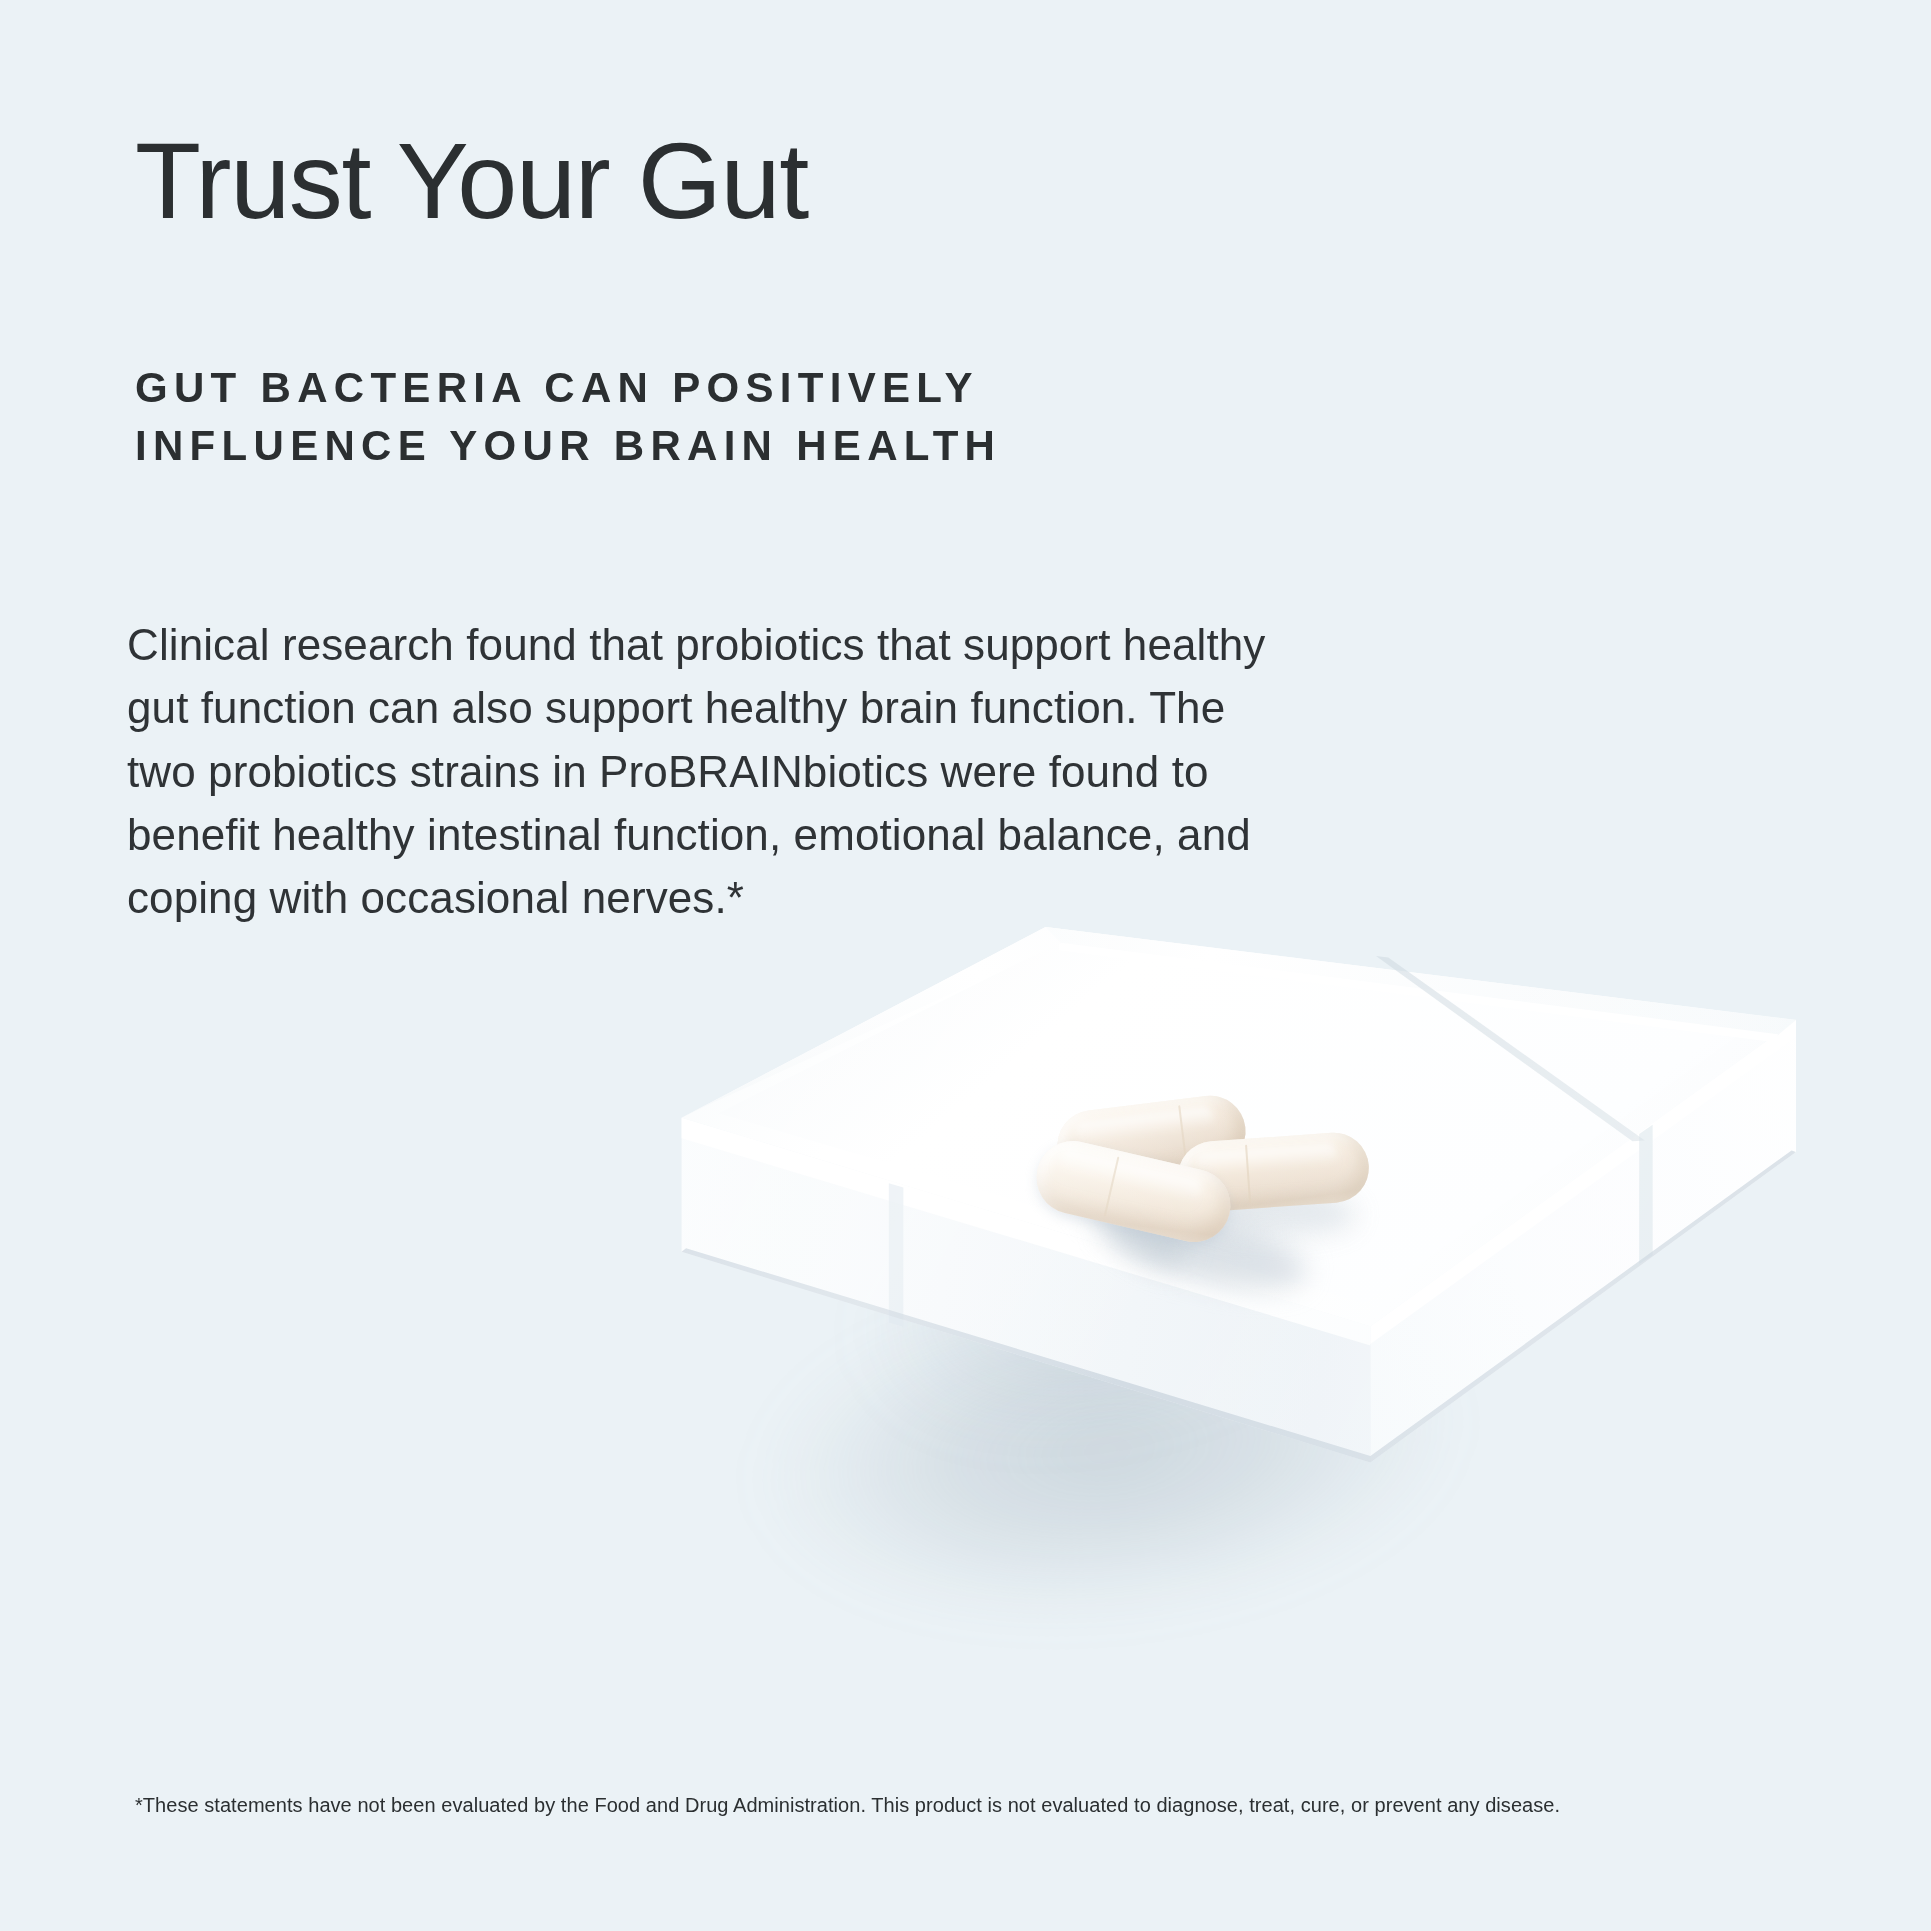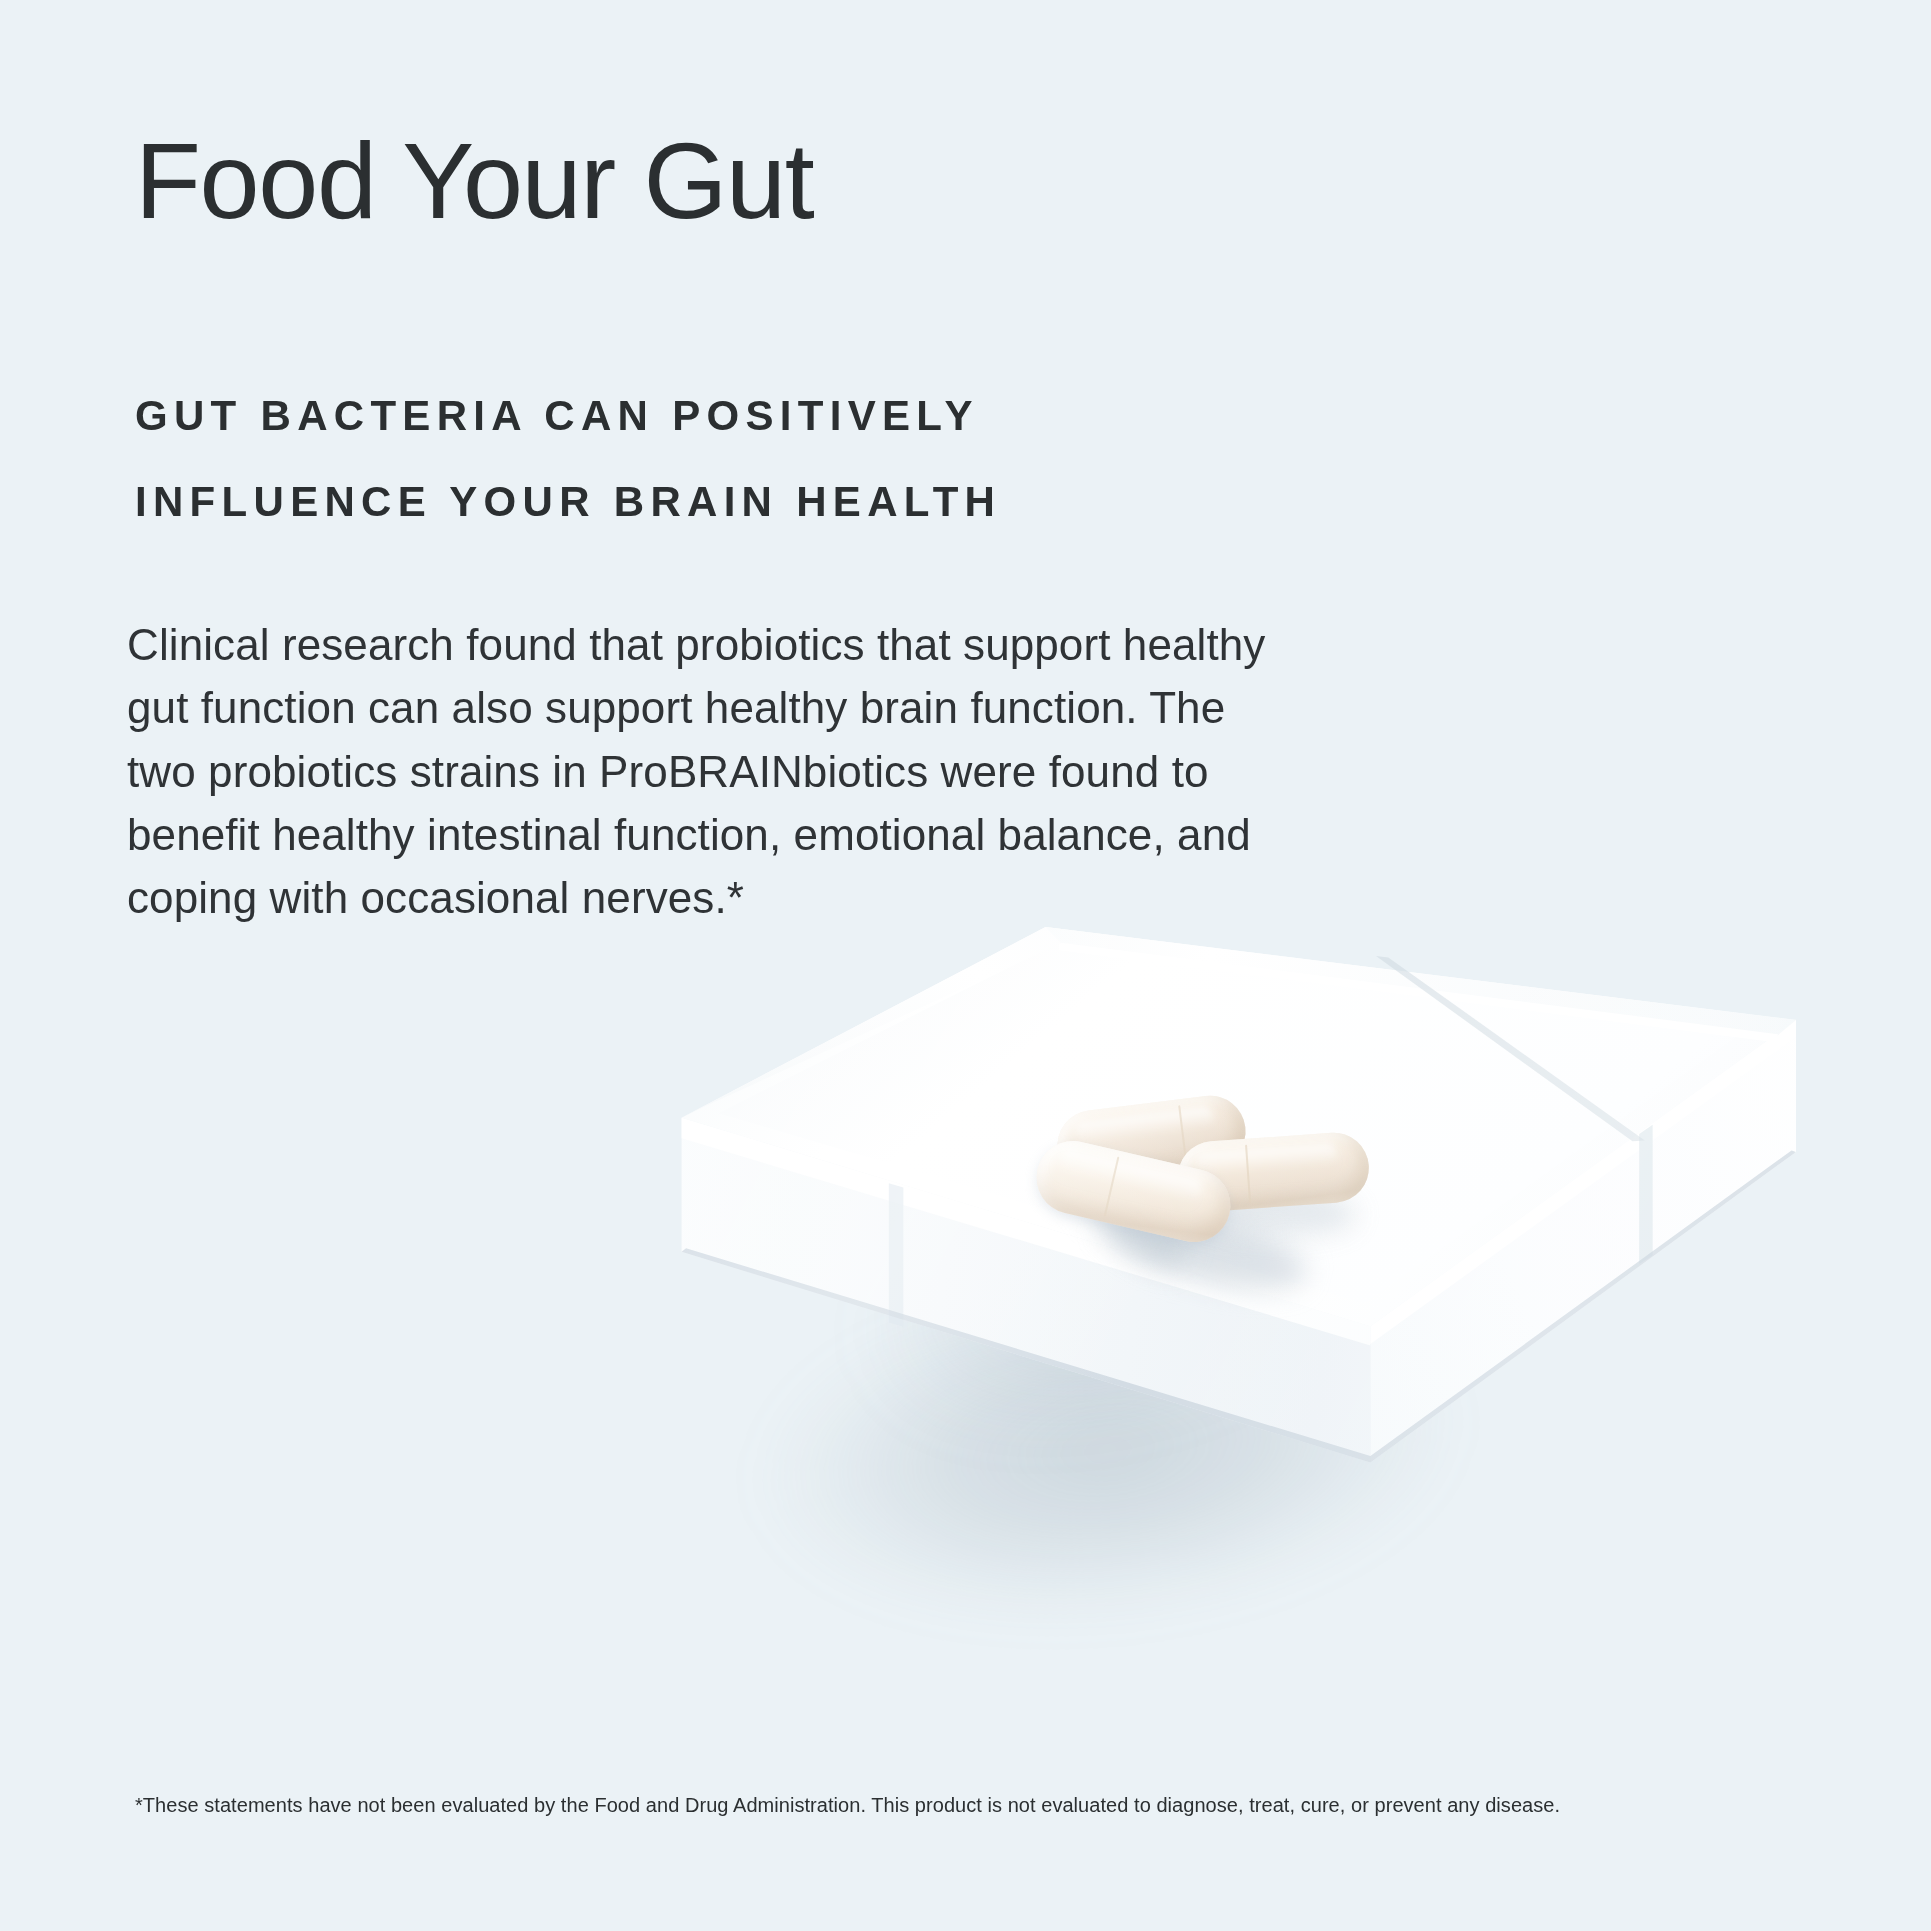--- a/index.html
+++ b/index.html
@@ -34,21 +34,21 @@
     left:135px;
     top:359px;
     font-size:42px;
     font-weight:700;
     letter-spacing:6.3px;
     line-height:1.38;
     color:#2B2F31;
     text-transform:uppercase;
     width:1352px;
   }
-  .subheading .sub-line { display:block;margin-top:28px; }
+  .subheading .sub-line { display:block; }
 
   .body-copy {
     position:absolute;
     left:127px;
     top:613px;
     width:1139px;
     font-size:44px;
     font-weight:300;
     line-height:1.44;
     color:#2F3336;
@@ -371,21 +371,21 @@
         rgba(255,255,255,0.30) 26%,
         rgba(255,255,255,0.0) 46%,
         rgba(255,255,255,0.22) 72%,
         rgba(255,255,255,0.0) 94%);
     pointer-events:none;
   }
 </style>
 </head>
 <body>
 
-<h1 class="headline">Food Your Gut</h1>
+<h1 class="headline">Trust Your Gut</h1>
 
 <h2 class="subheading">
   <span class="sub-line">GUT BACTERIA CAN POSITIVELY</span>
   <span class="sub-line">INFLUENCE YOUR BRAIN HEALTH</span>
 </h2>
 
 <p class="body-copy">Clinical research found that probiotics that support healthy gut function can also support healthy brain function. The two probiotics strains in ProBRAINbiotics were found to benefit healthy intestinal function, emotional balance, and coping with occasional nerves.*</p>
 
 <p class="footnote">*These statements have not been evaluated by the Food and Drug Administration. This product is not evaluated to diagnose, treat, cure, or prevent any disease.</p>
 

